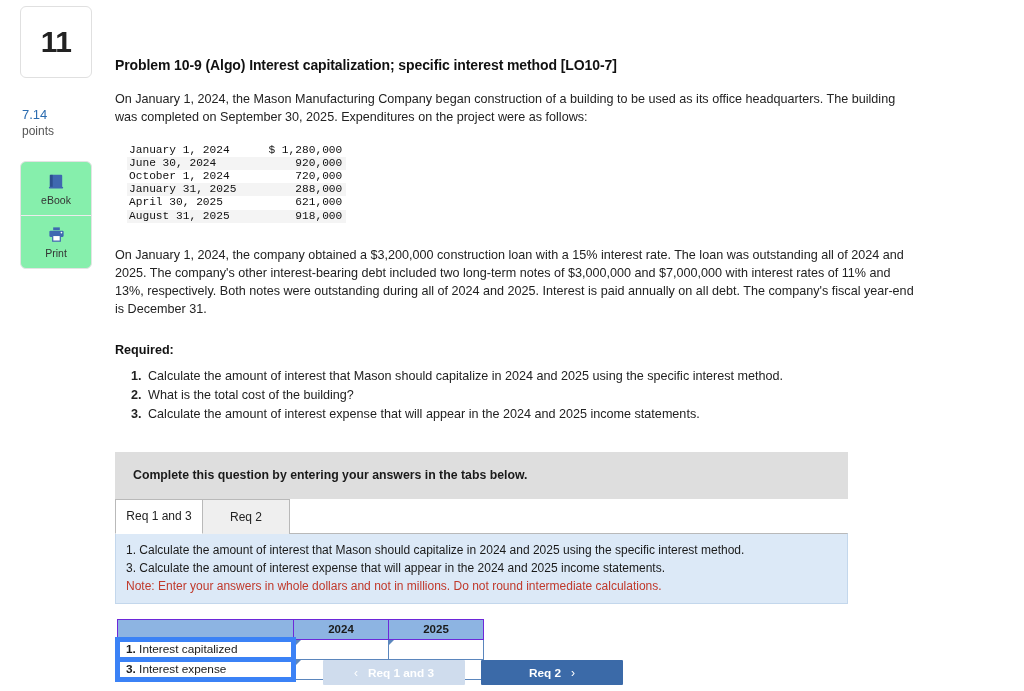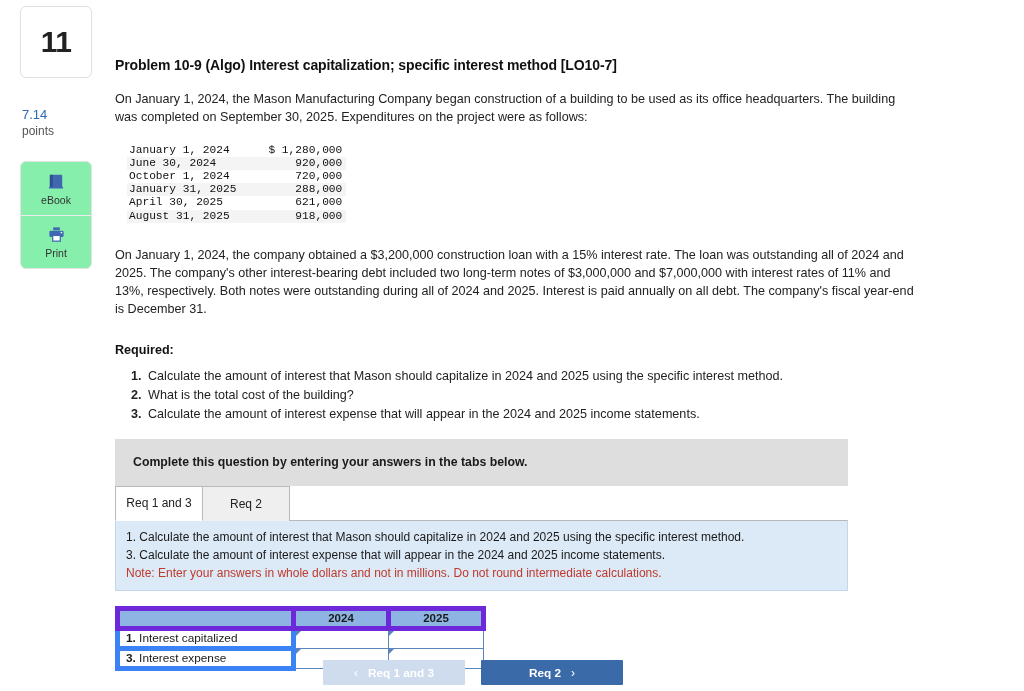--- a/index.html
+++ b/index.html
@@ -71,21 +71,21 @@
   .required-hd { font-size: 12.6px; font-weight: 700; margin-top: 24px; color: #111; }
   .req-list { margin: 10px 0 0 0; padding-left: 33px; }
   .req-list li {
     font-size: 12.6px; line-height: 1.53; color: #222;
     list-style: none; position: relative;
   }
   .req-list li .rnum { font-weight: 700; position: absolute; left: -17px; }
 
   
   .gray-banner {
-    margin-top: 14px; width: 733px; height: 47px;
+    margin-top: 27px; width: 733px; height: 47px;
     background: #dedede;
     display: flex; align-items: center;
   }
   .gray-banner span { font-size: 12.3px; font-weight: 700; color: #1a1a1a; padding-left: 18px; }
 
   
   .tabs { display: flex; margin-top: 0; height: 35px; }
   .tab {
     width: 88px; height: 35px;
     display: flex; align-items: center; justify-content: center;
@@ -107,21 +107,21 @@
   
   .ans-table {
     margin-top: 15px;
     border-collapse: collapse;
     font-size: 11.8px;
   }
   .ans-table th, .ans-table td { border: 5px solid #3b82f6; padding: 0; }
   .ans-head { background: #8db4e2; height: 20px; }
   .ans-head th {
     font-size: 11.5px; font-weight: 700; color: #1a1a1a;
-    text-align: center; height: 20px; border: 5px solid #6d28d9;
+    text-align: center; height: 20px; border: 1px solid #6d28d9;
   }
   .th-blank { width: 176px; }
   .th-year { width: 95px; }
   .ans-row { height: 20px; }
   .ans-label {
     width: 176px; padding-left: 6px !important;
     font-size: 11.8px; color: #1a1a1a; white-space: nowrap;
   }
   .ans-label b { font-weight: 700; }
   .ans-cell {

